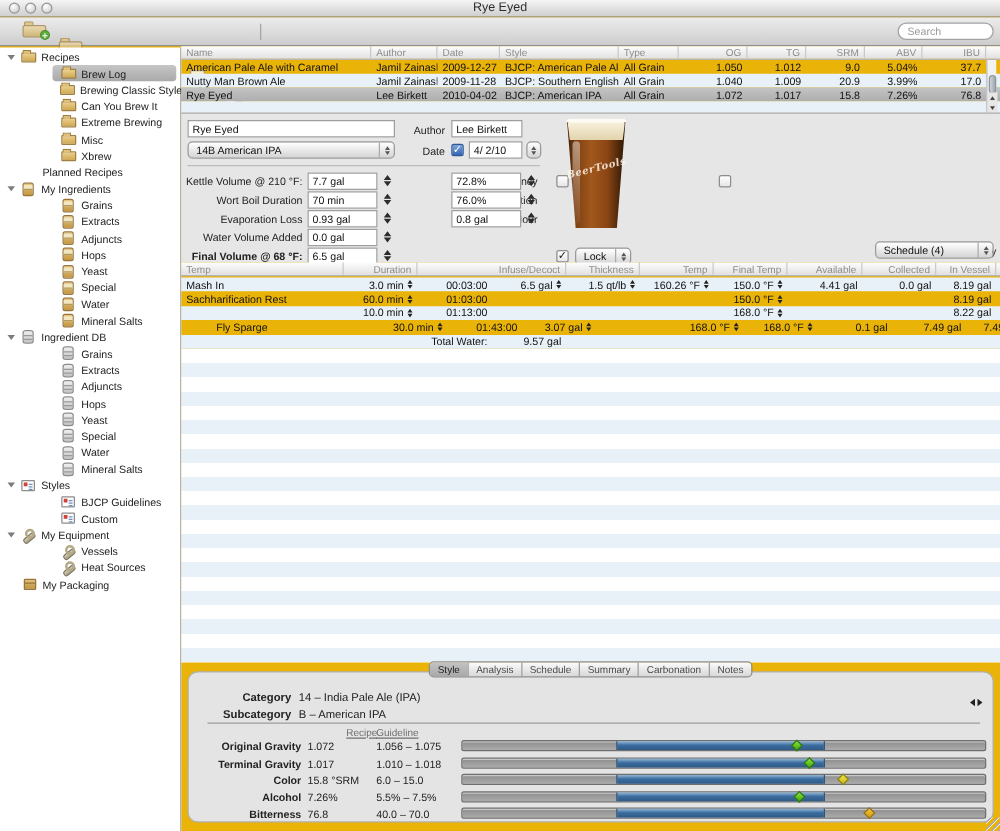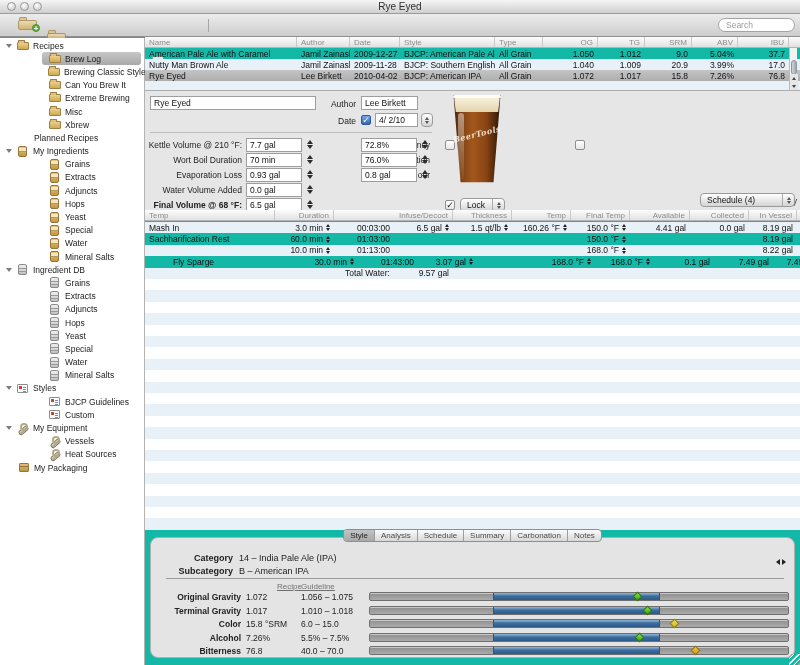--- a/index.html
+++ b/index.html
@@ -1,18 +1,18 @@
 <!DOCTYPE html>
 <html><head>
 <meta charset="utf-8">
 <style>
   * { margin:0; padding:0; box-sizing:border-box; }
   html,body { width:800px; height:665px; overflow:hidden; }
   body { font-family:"Liberation Sans", sans-serif; }
-  #win { position:relative; width:800px; height:665px; background:#14b8a6; overflow:hidden; }
+  #win { position:relative; width:800px; height:665px; background:#eab308; overflow:hidden; }
 
   
   .titlebar { position:absolute; left:0; top:0; width:800px; height:14px;
     background:linear-gradient(#f5f5f5,#cfcfcf); border-bottom:1px solid #9a9a9a; }
   .title { position:absolute; left:0; right:0; top:1px; text-align:center; font-size:10px; color:#2e2e2e; }
   .tl { position:absolute; top:2px; width:9px; height:9px; border-radius:50%;
     background:radial-gradient(circle at 35% 30%, #ffffff, #c6c6c6); border:1px solid #969696; }
   .tl.close{ left:7px; } .tl.min{ left:20px; } .tl.max{ left:33px; }
 
   
@@ -506,20 +506,25 @@
       <div class="rt-arr up"></div>
       <div class="rt-arr dn"></div>
     </div>
   </div>
 
   <div class="formpanel">
     <input class="inp" style="position: absolute; left: 5px; top: 5px; width: 166px;" value="Rye Eyed">
     <div class="flabel" style="left:156px; top:8px; width:55px;">Author</div>
     <input class="inp" style="position: absolute; left: 216px; top: 5px; width: 57px;" value="Lee Birkett">
 
+    <div class="pop" style="left:5px; top:22px; width:166px;">
+      <span>14B American IPA</span>
+      <span class="sp"></span>
+        <span class="arr"></span>
+    </div>
     <div class="flabel" style="left:156px; top:25px; width:55px;">Date</div>
     <div class="cb blue" style="left:216px; top:24px;">✓</div>
     <input class="inp" style="position: absolute; left: 230px; top: 22px; width: 43px;" value="4/ 2/10">
     <div class="pop" style="left:276px; top:22px; width:12px; padding-left:0;">
       <span class="arr" style="border-left:none;"></span>
     </div>
 
     <div class="divline"></div>
 
     <div id="form-left">

